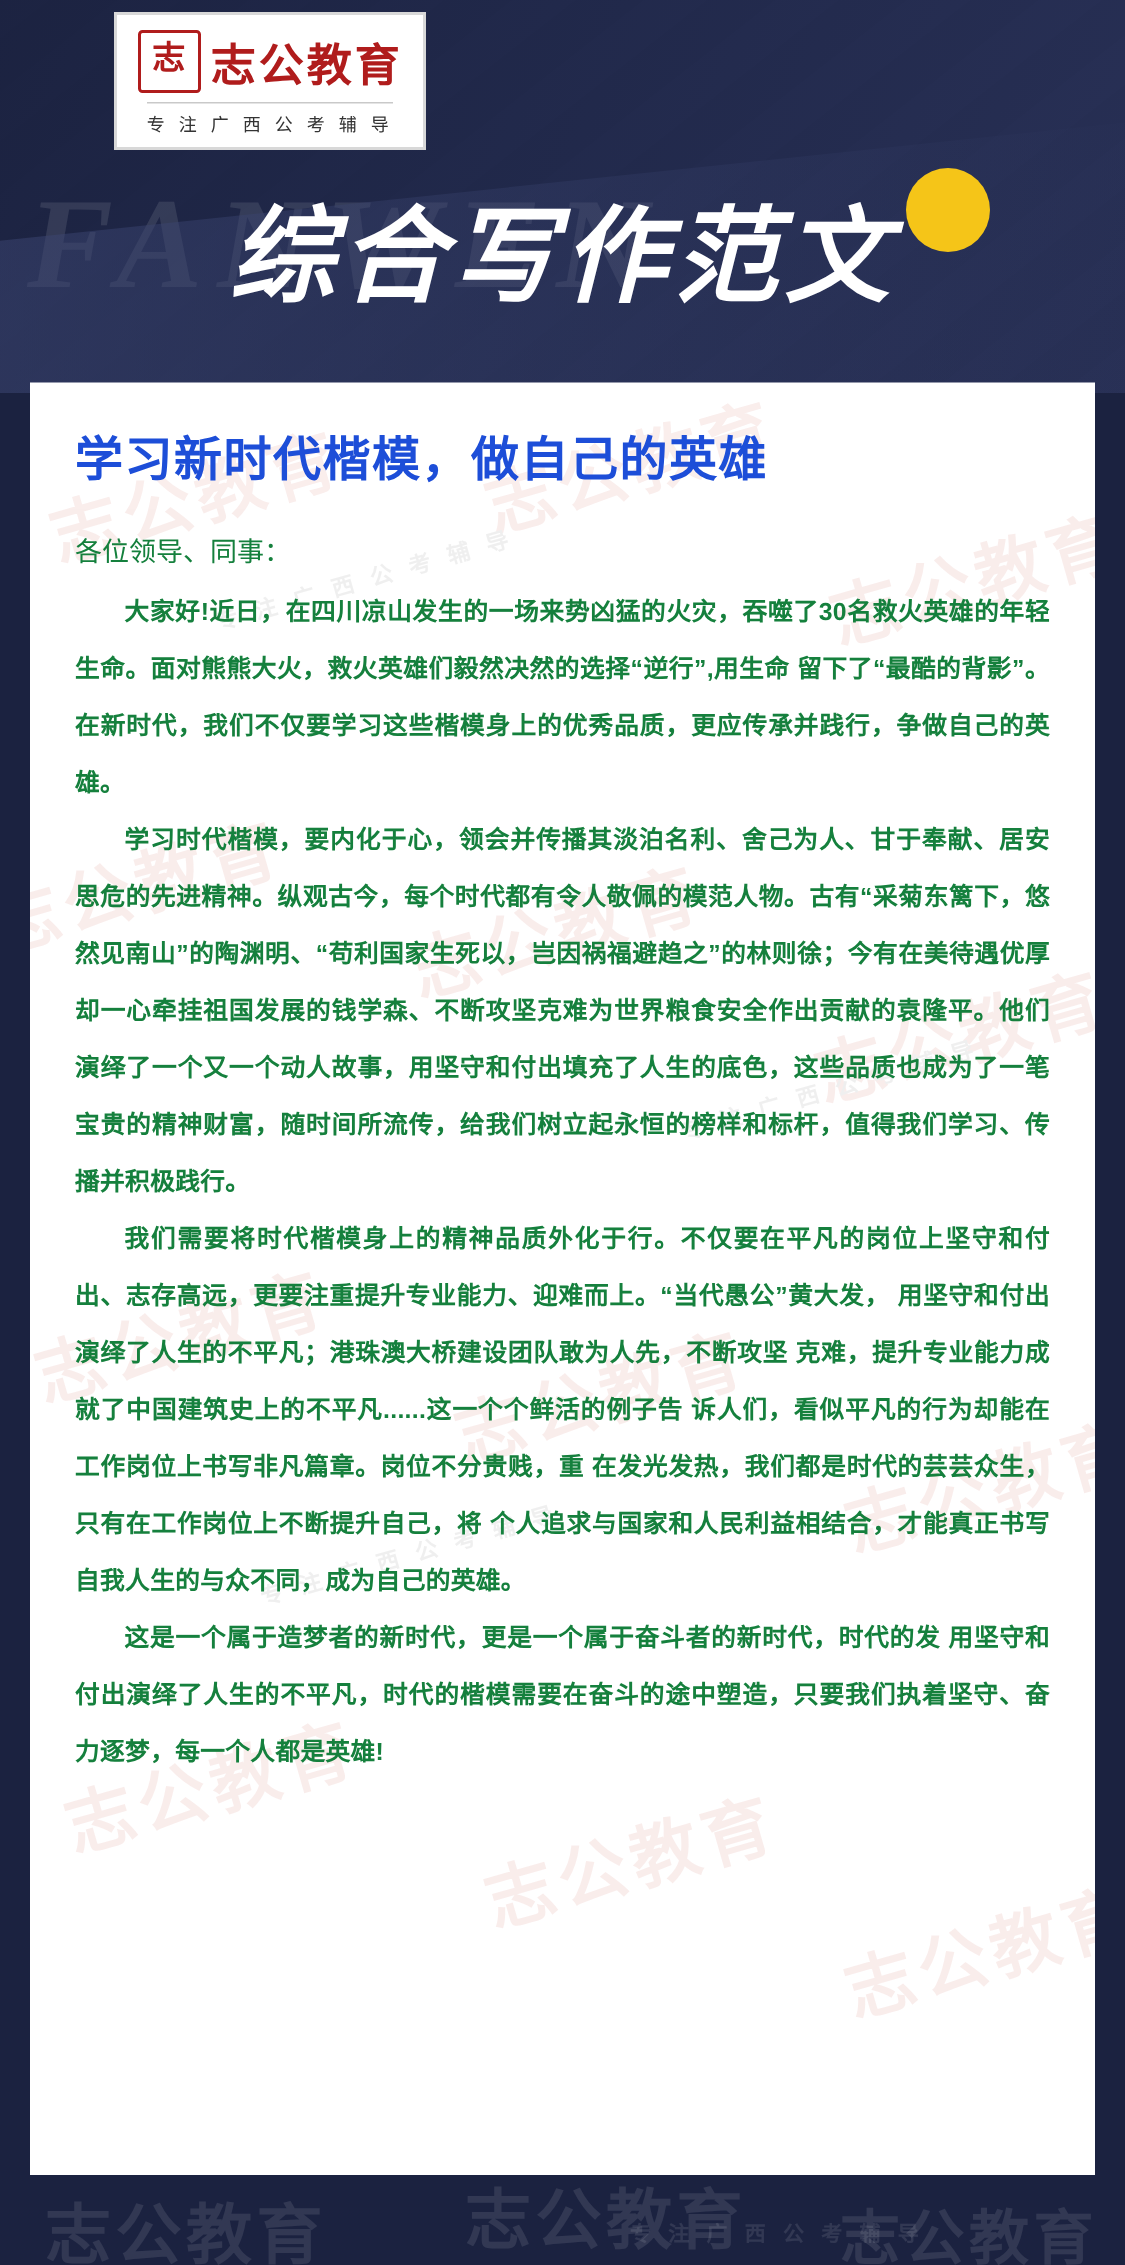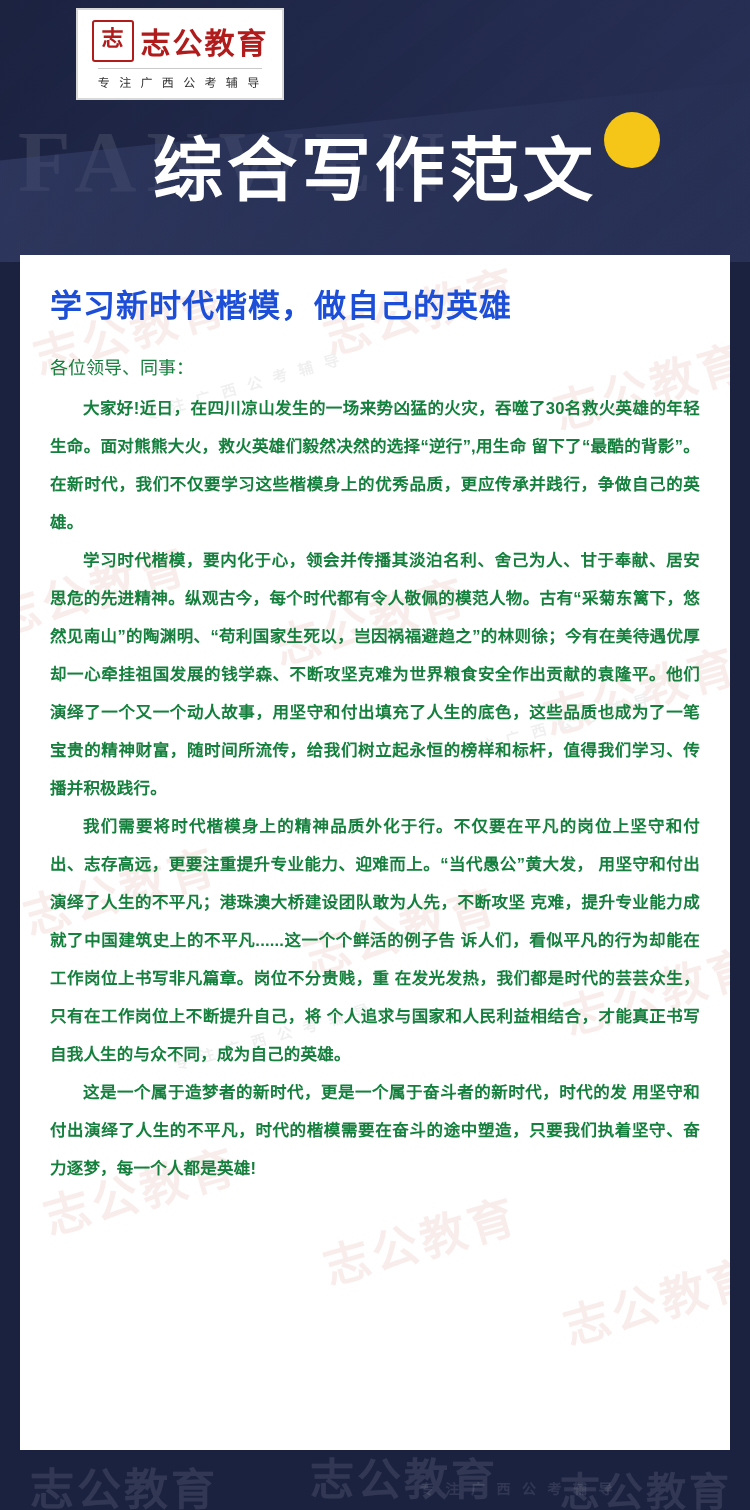--- a/index.html
+++ b/index.html
@@ -20,20 +20,21 @@
   
   .hero {
     position: absolute;
     left: 0; top: 0;
     width: 750px;
     height: 262px;
     background:
       linear-gradient(110deg, rgba(27,34,64,0.93) 0%, rgba(32,40,74,0.88) 45%, rgba(40,48,86,0.85) 100%),
       repeating-linear-gradient(-38deg, #2a3154 0px, #2a3154 26px, #242b4b 26px, #242b4b 54px);
     overflow: hidden;
+    font-style: italic;
   }
   .hero:after {
     content: "";
     position: absolute;
     left: -60px; top: 120px;
     width: 900px; height: 180px;
     background: linear-gradient(100deg, rgba(60,70,115,0.55), rgba(30,38,70,0.1));
     transform: rotate(-6deg);
   }
   

